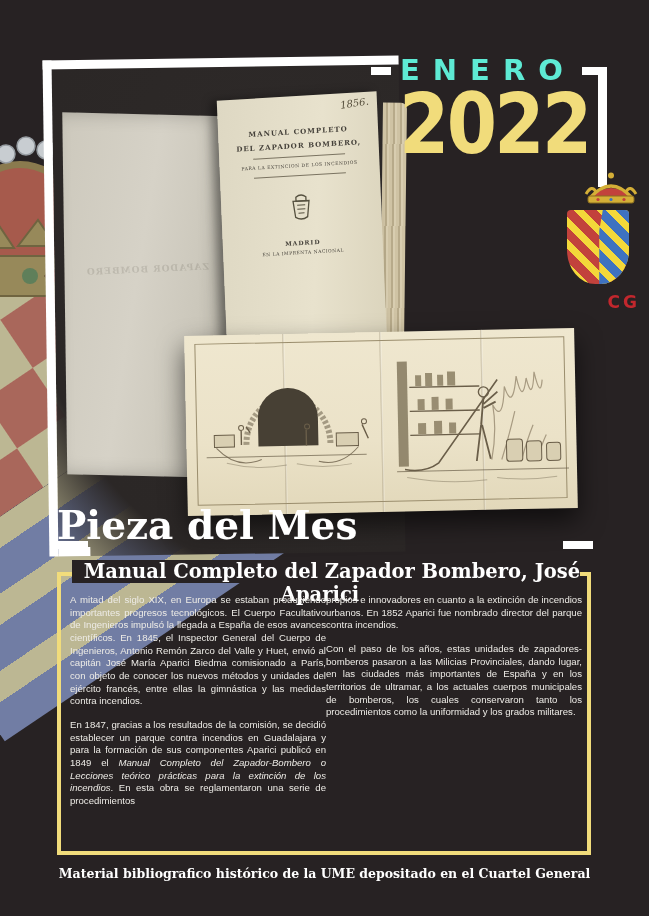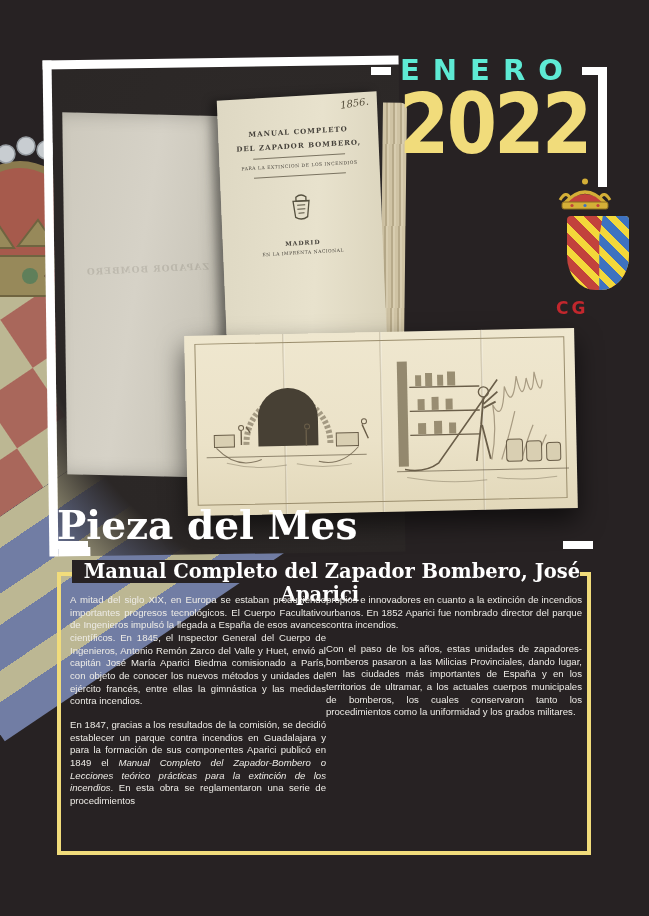--- a/index.html
+++ b/index.html
@@ -92,21 +92,21 @@
     font-size:29px; font-weight:800; letter-spacing:13px; font-family:"DejaVu Sans",sans-serif;
   }
   .month-bracket{position:absolute; left:582px; top:67px; width:16px; height:112px;
     border-top:8px solid #fff; border-right:9px solid #fff; z-index:4;}
   .year{
     position:absolute; left:399px; top:82px; z-index:4; color:#f1dc7b;
     font-size:84px; font-weight:800; line-height:1; letter-spacing:-3px;
     font-family:"DejaVu Sans",sans-serif; transform:scaleX(.86); transform-origin:left top;
   }
   
-  .emblem{position:absolute; left:556px; top:178px; width:84px; z-index:4; text-align:left;}
+  .emblem{position:absolute; left:556px; top:172px; width:84px; z-index:4; text-align:right;}
   .emblem .shield{
     position:relative; width:62px; height:74px; margin:2px auto 0; overflow:hidden;
     border-radius:4px 4px 46% 46%;
     background:repeating-linear-gradient(45deg,#c2423c 0 9px,#f3d83a 9px 16px);
   }
   .emblem .shield .blue{
     position:absolute; top:0; bottom:0; left:52%; right:0;
     background:repeating-linear-gradient(45deg,#3e72c0 0 9px,#f3d83a 9px 16px);
     clip-path:polygon(12% 0,100% 0,100% 100%,0 100%,0 28%);
   }
@@ -307,14 +307,15 @@
     <div class="col">
       <p>A mitad del siglo XIX, en Europa se estaban produciendo importantes progresos tecnológicos. El Cuerpo Facultativo de Ingenieros impulsó la llegada a España de esos avances científicos. En 1845, el Inspector General del Cuerpo de Ingenieros, Antonio Remón Zarco del Valle y Huet, envió al capitán José María Aparici Biedma comisionado a París, con objeto de conocer los nuevos métodos y unidades del ejército francés, entre ellas la gimnástica y las medidas contra incendios.</p>
       <p><span>En 1847, gracias a los resultados de la comisión, se decidió establecer un parque contra incendios en Guadalajara y para la formación de sus componentes Aparici publicó en 1849 el </span><span class="it">Manual Completo del Zapador-Bombero o Lecciones teórico prácticas para la extinción de los incendios</span><span>. En esta obra se reglamentaron una serie de procedimientos</span></p>
     </div>
     <div class="col">
       <p>propios e innovadores en cuanto a la extinción de incendios urbanos. En 1852 Aparici fue nombrado director del parque contra incendios.</p>
       <p>Con el paso de los años, estas unidades de zapadores-bomberos pasaron a las Milicias Provinciales, dando lugar, en las ciudades más importantes de España y en los territorios de ultramar, a los actuales cuerpos municipales de bomberos, los cuales conservaron tanto los procedimientos como la uniformidad y los grados militares.</p>
     </div>
   </div>
 
+  <div class="footer">Material bibliografico histórico de la UME depositado en el Cuartel General</div>
 
 </div>
 
 </body></html>

